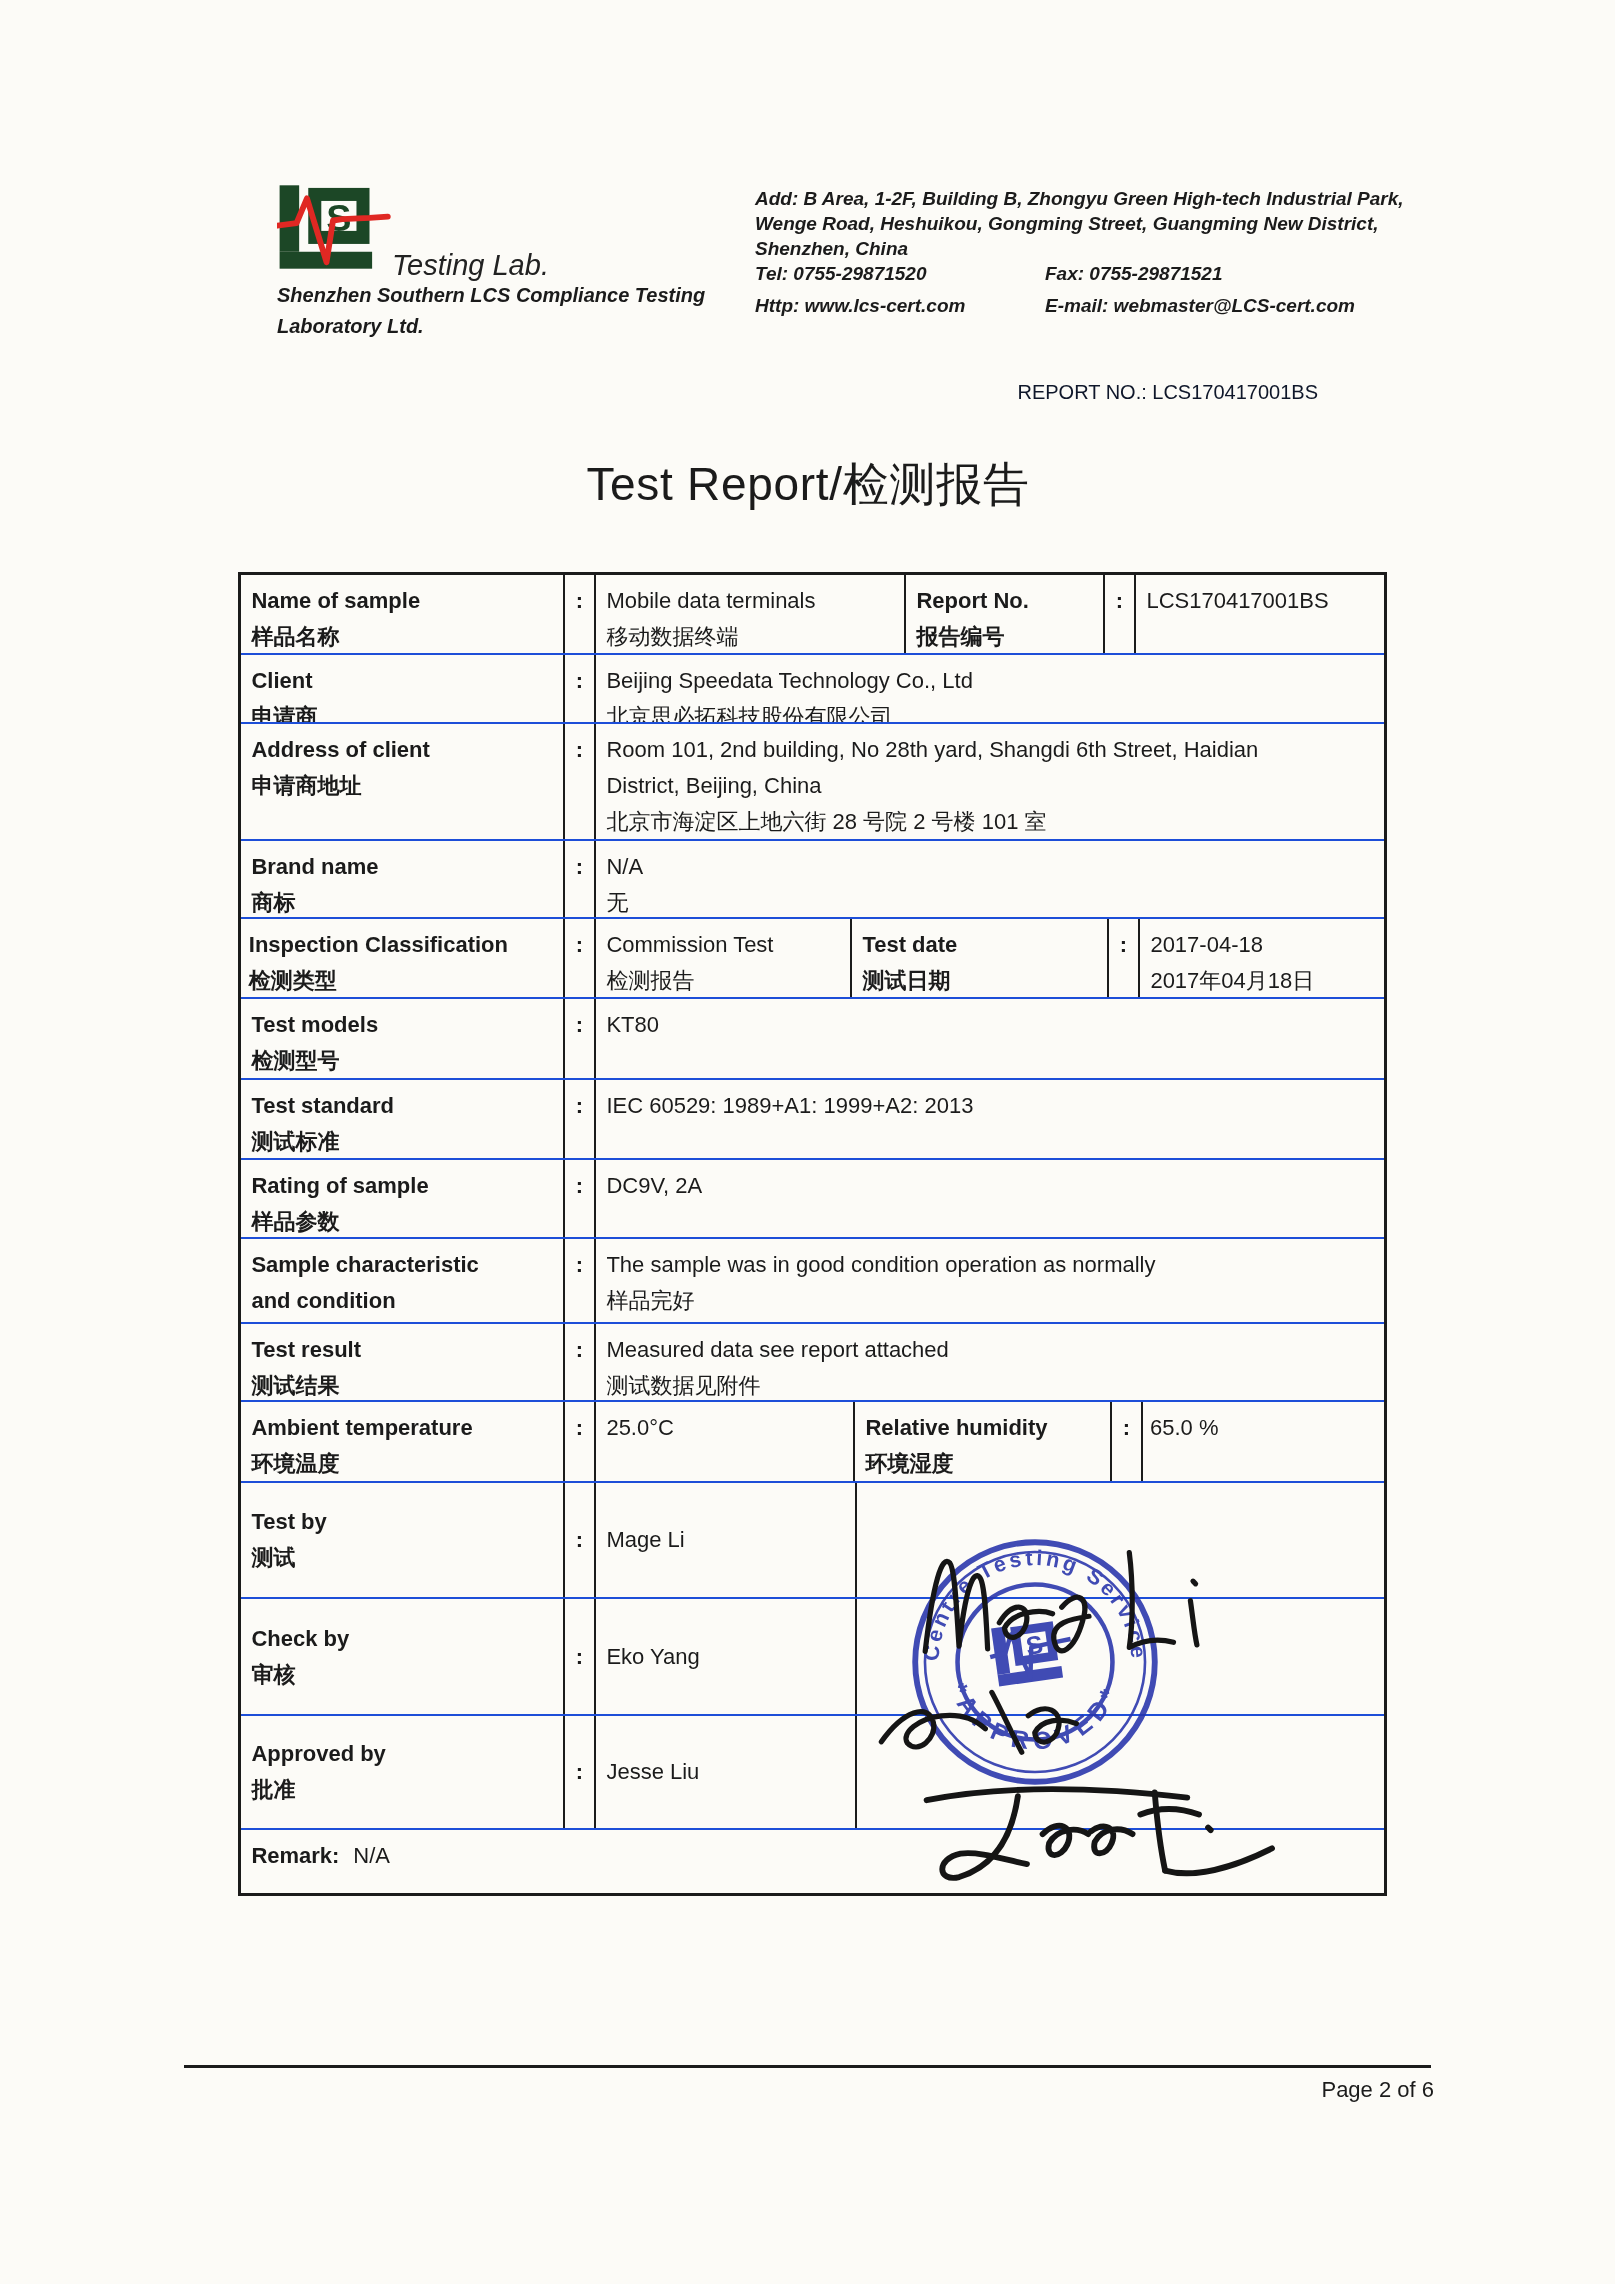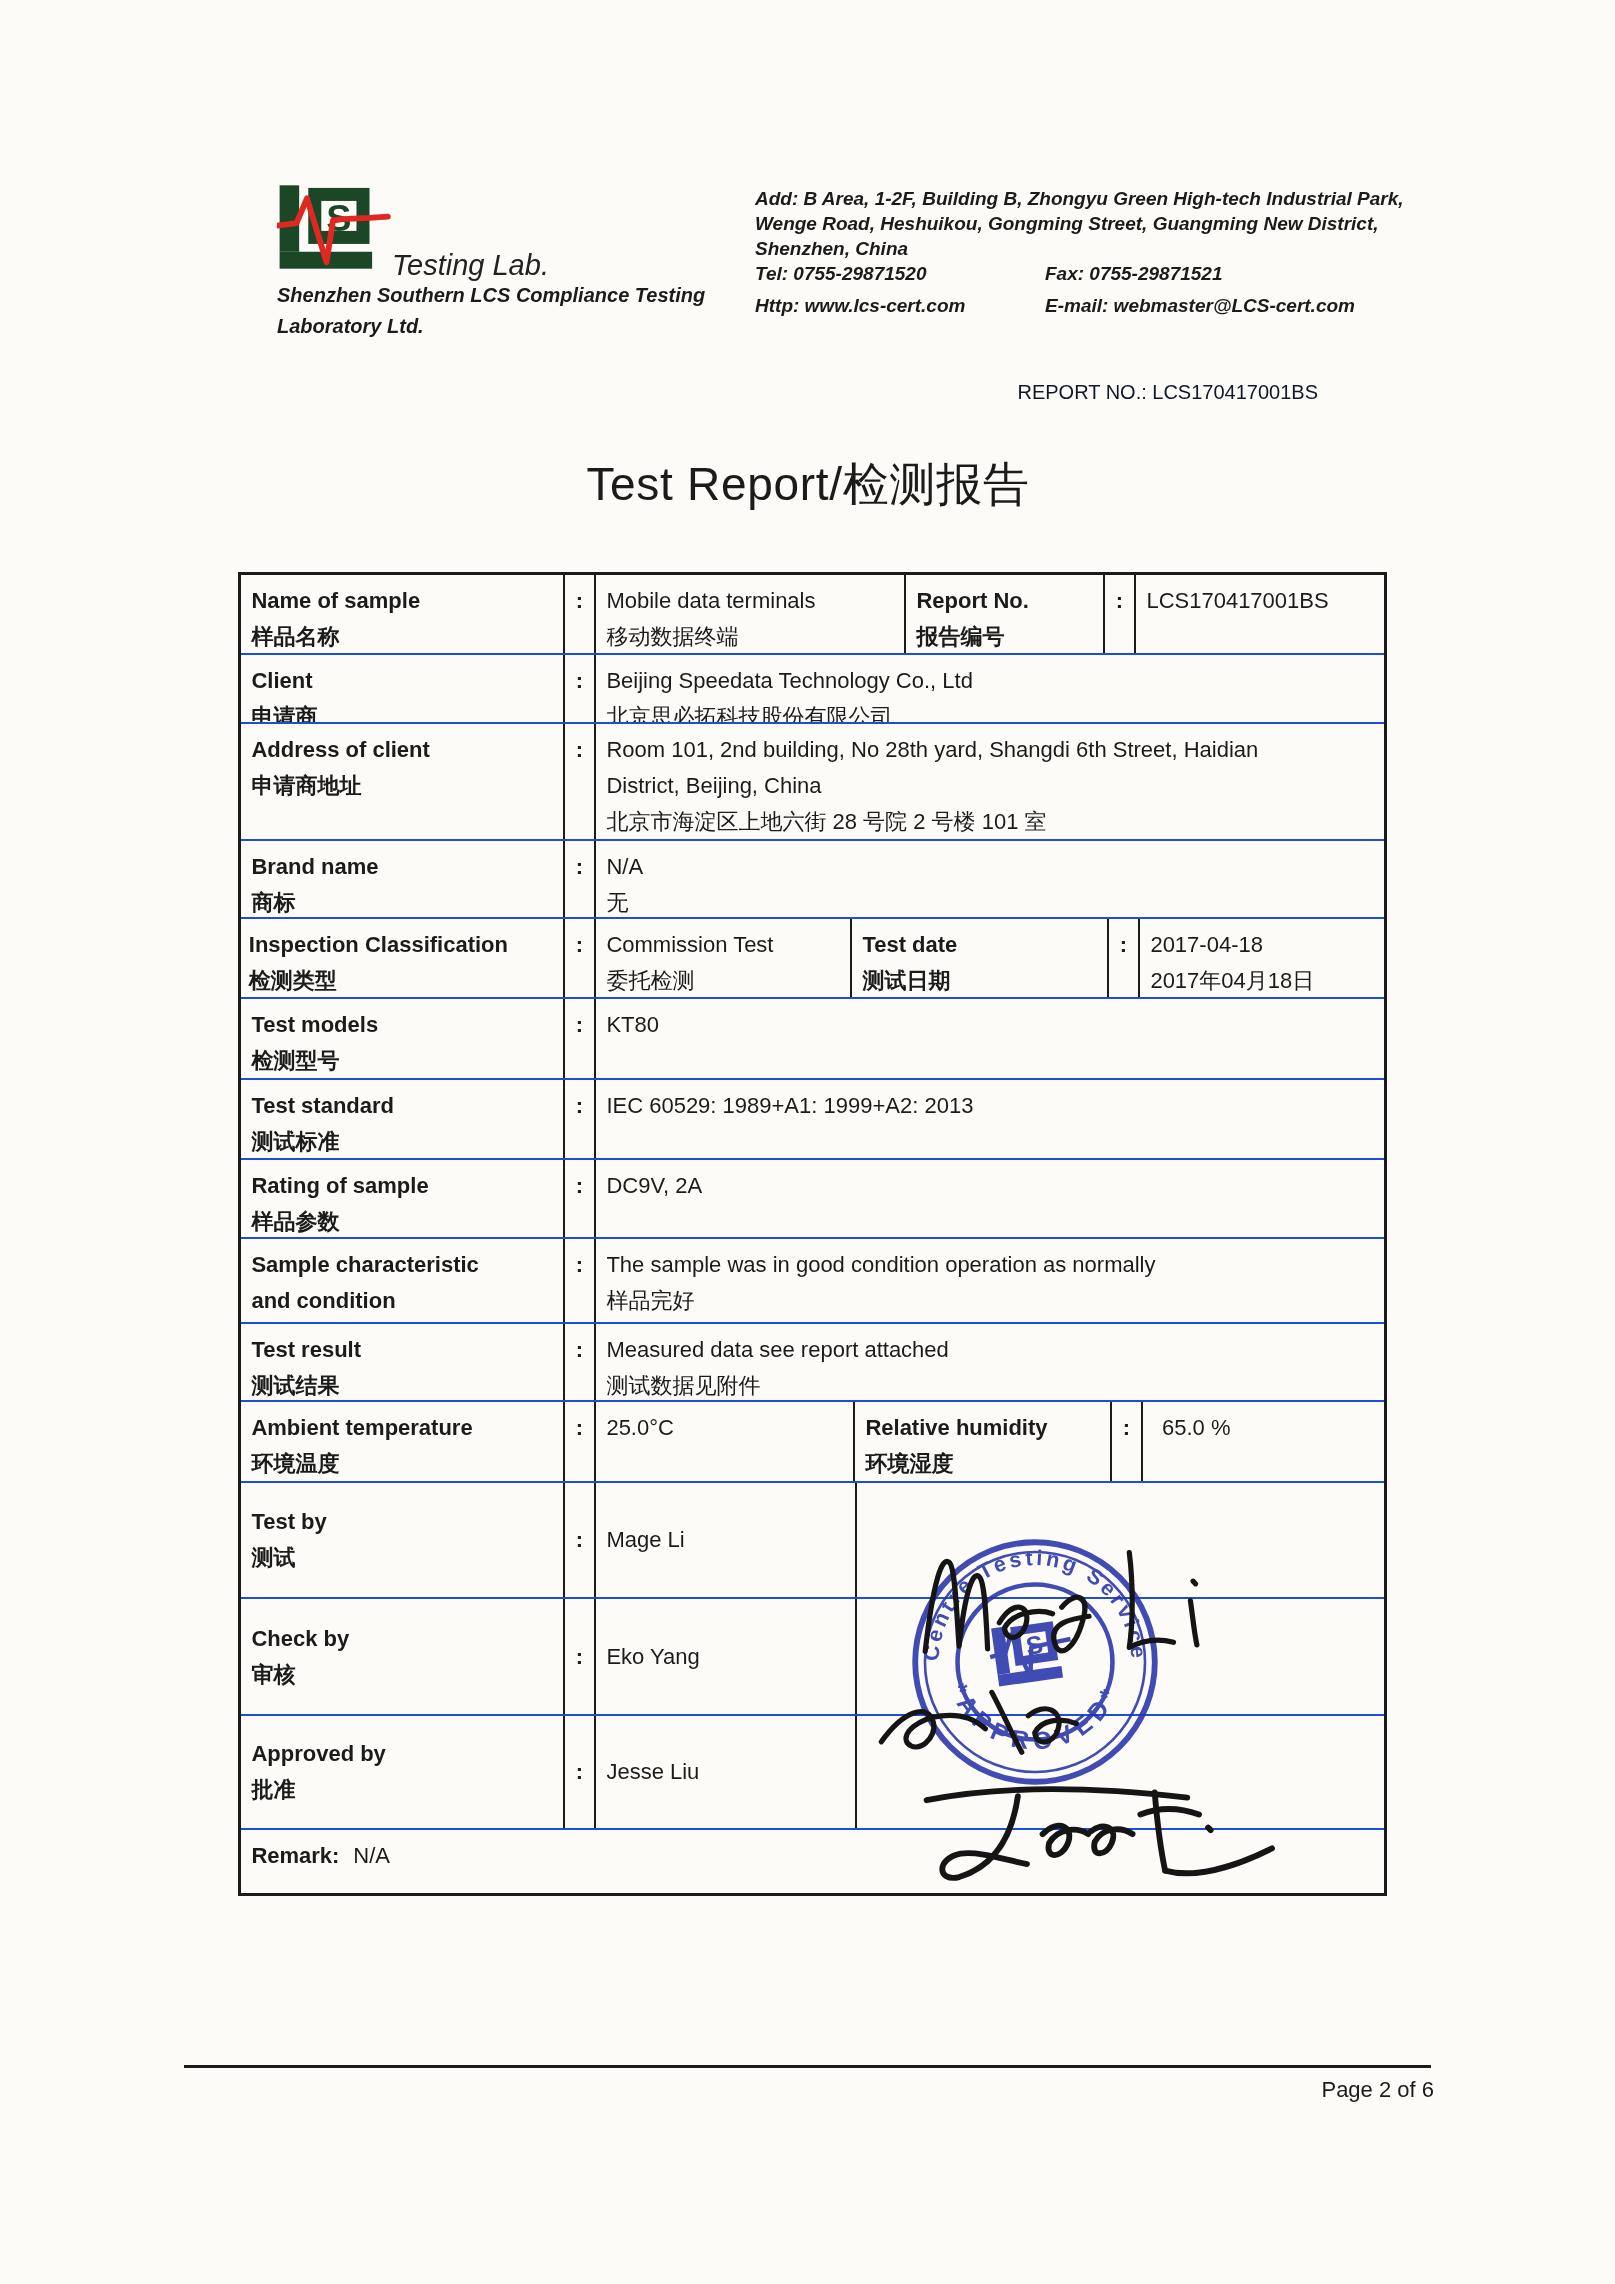--- a/index.html
+++ b/index.html
@@ -133,21 +133,21 @@
     </div>
 
     <div class="row" style="height:80px">
       <div class="cell c-lab br" style="padding-left:7.8px">
         <div>Inspection Classification</div>
         <div>检测类型</div>
       </div>
       <div class="cell c-col br">:</div>
       <div class="cell br" style="width:256px">
         <div>Commission Test</div>
-        <div>委托检测</div>
+        <div>检测报告</div>
       </div>
       <div class="cell c-lab br" style="width:257px">
         <div>Test date</div>
         <div>测试日期</div>
       </div>
       <div class="cell c-col br">:</div>
       <div class="cell grow">
         <div>2017-04-18</div>
         <div>2017年04月18日</div>
       </div>
@@ -218,21 +218,21 @@
       </div>
       <div class="cell c-col br">:</div>
       <div class="cell br" style="width:259px">
         <div>25.0°C</div>
       </div>
       <div class="cell c-lab br" style="width:257px">
         <div>Relative humidity</div>
         <div>环境湿度</div>
       </div>
       <div class="cell c-col br">:</div>
-      <div class="cell grow" style="padding-left:19px">
+      <div class="cell grow" style="padding-left:7px">
         <div>65.0 %</div>
       </div>
     </div>
 
     <div class="row" style="height:116px">
       <div class="cell c-lab br vc">
         <div>Test by</div>
         <div>测试</div>
       </div>
       <div class="cell c-col br vc">:</div>

